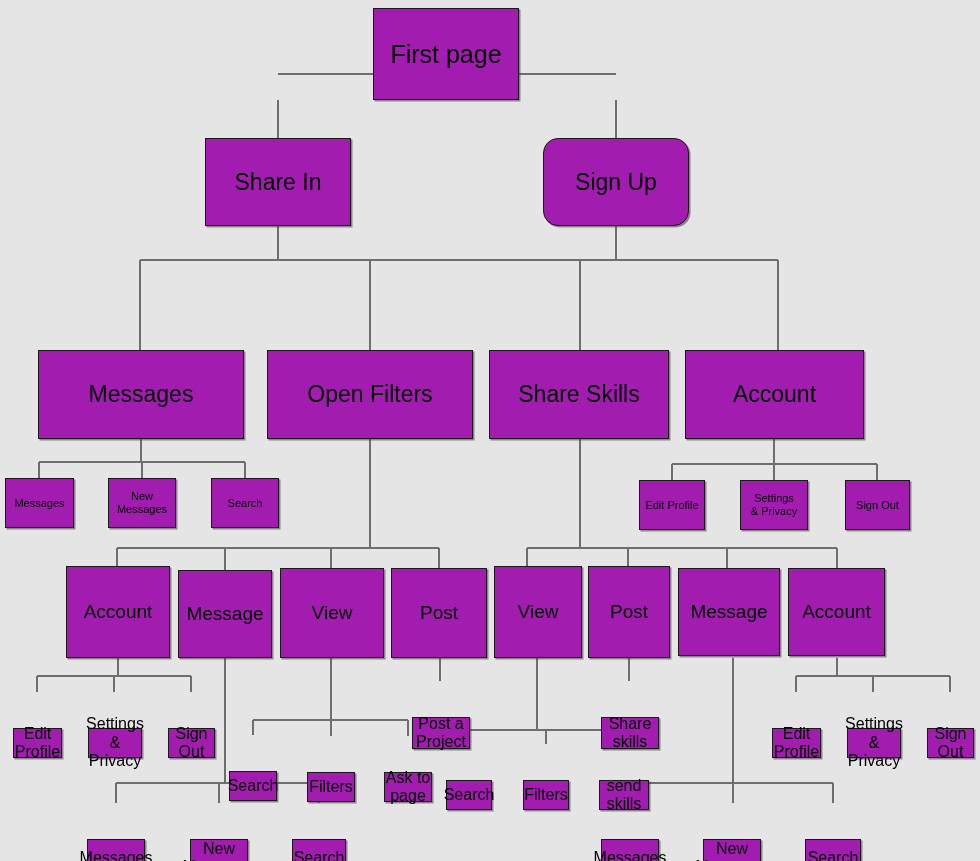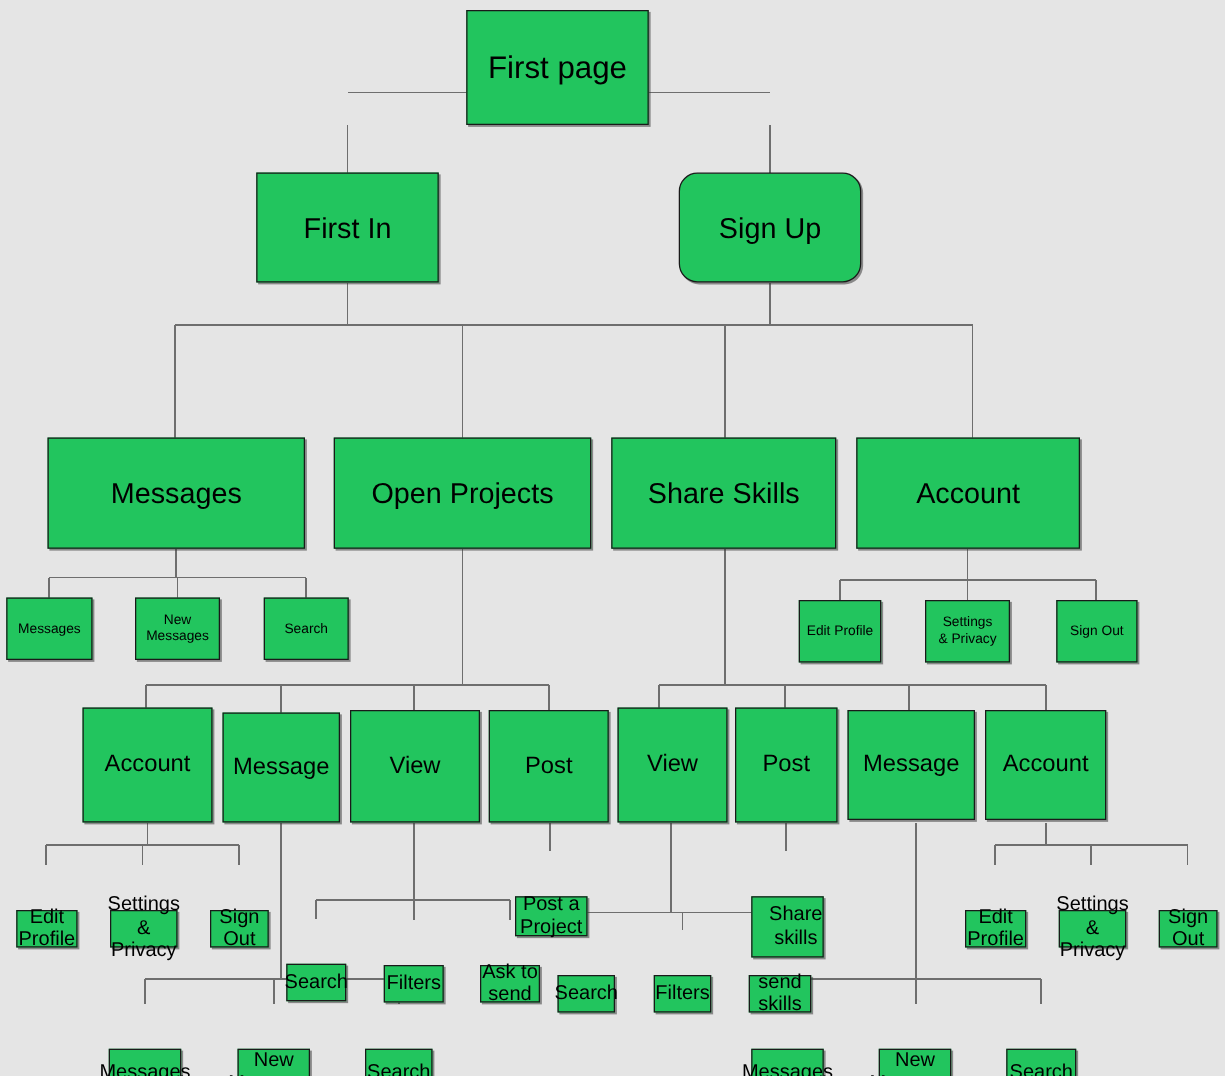--- a/index.html
+++ b/index.html
@@ -23,21 +23,21 @@
     position: absolute;
     left: 0;
     top: 0;
     width: 980px;
     height: 861px;
     pointer-events: none;
   }
   .node {
     position: absolute;
     box-sizing: border-box;
-    background: #22c55e;
+    background: #a21caf;
     border: 1.6px solid #1a1a1a;
     box-shadow: 1.5px 1.5px 0 rgba(60,60,60,0.55);
     display: flex;
     align-items: center;
     justify-content: center;
     text-align: center;
     color: #000000;
     line-height: 1.15;
     white-space: pre-line;
     z-index: 2;
@@ -112,24 +112,24 @@
       <path d="M116 783 L319 783" stroke="#6e6e6e" stroke-width="1.4" fill="none" shape-rendering="crispEdges"></path>
       <path d="M116 783 L116 803" stroke="#6e6e6e" stroke-width="1.4" fill="none" shape-rendering="crispEdges"></path>
       <path d="M219 783 L219 803" stroke="#6e6e6e" stroke-width="1.4" fill="none" shape-rendering="crispEdges"></path>
       <path d="M319 783 L319 803" stroke="#6e6e6e" stroke-width="1.4" fill="none" shape-rendering="crispEdges"></path>
       <path d="M630 783 L833 783" stroke="#6e6e6e" stroke-width="1.4" fill="none" shape-rendering="crispEdges"></path>
       <path d="M630 783 L630 803" stroke="#6e6e6e" stroke-width="1.4" fill="none" shape-rendering="crispEdges"></path>
       <path d="M733 783 L733 803" stroke="#6e6e6e" stroke-width="1.4" fill="none" shape-rendering="crispEdges"></path>
       <path d="M833 783 L833 803" stroke="#6e6e6e" stroke-width="1.4" fill="none" shape-rendering="crispEdges"></path>
     </svg>
 <div class="node sz-xl" style="left: 373px; top: 8px; width: 146px; height: 92px;"><span>First page</span></div>
-    <div class="node sz-lg" style="left: 205px; top: 138px; width: 146px; height: 88px;"><span>First In</span></div>
+    <div class="node sz-lg" style="left: 205px; top: 138px; width: 146px; height: 88px;"><span>Share In</span></div>
     <div class="node sz-lg" style="left: 543px; top: 138px; width: 146px; height: 88px; border-radius: 15px;"><span>Sign Up</span></div>
     <div class="node sz-lg" style="left: 38px; top: 350px; width: 206px; height: 89px;"><span>Messages</span></div>
-    <div class="node sz-lg" style="left: 267px; top: 350px; width: 206px; height: 89px;"><span>Open Projects</span></div>
+    <div class="node sz-lg" style="left: 267px; top: 350px; width: 206px; height: 89px;"><span>Open Filters</span></div>
     <div class="node sz-lg" style="left: 489px; top: 350px; width: 180px; height: 89px;"><span>Share Skills</span></div>
     <div class="node sz-lg" style="left: 685px; top: 350px; width: 179px; height: 89px;"><span>Account</span></div>
     <div class="node sz-sm" style="left: 5px; top: 478px; width: 69px; height: 50px;"><span>Messages</span></div>
     <div class="node sz-sm" style="left: 108px; top: 478px; width: 68px; height: 50px;"><span>New
 Messages</span></div>
     <div class="node sz-sm" style="left: 211px; top: 478px; width: 68px; height: 50px;"><span>Search</span></div>
     <div class="node sz-sm" style="left: 639px; top: 480px; width: 66px; height: 50px;"><span>Edit Profile</span></div>
     <div class="node sz-sm" style="left: 740px; top: 480px; width: 68px; height: 50px;"><span>Settings
 &amp; Privacy</span></div>
     <div class="node sz-sm" style="left: 845px; top: 480px; width: 65px; height: 50px;"><span>Sign Out</span></div>
@@ -140,25 +140,25 @@
     <div class="node sz-md" style="left: 494px; top: 566px; width: 88px; height: 92px;"><span>View</span></div>
     <div class="node sz-md" style="left: 588px; top: 566px; width: 82px; height: 92px;"><span>Post</span></div>
     <div class="node sz-md" style="left: 678px; top: 568px; width: 102px; height: 88px;"><span>Message</span></div>
     <div class="node sz-md" style="left: 788px; top: 568px; width: 97px; height: 88px;"><span>Account</span></div>
     <div class="node sz-xs" style="left: 13px; top: 692px; width: 49px; height: 30px;"><span>Edit Profile</span></div>
     <div class="node sz-xs" style="left: 88px; top: 692px; width: 54px; height: 30px;"><span>Settings
 &amp; Privacy</span></div>
     <div class="node sz-xs" style="left: 168px; top: 692px; width: 47px; height: 30px;"><span>Sign Out</span></div>
     <div class="node sz-xs" style="left: 412px; top: 681px; width: 58px; height: 32px;"><span>Post a
 Project</span></div>
-    <div class="node sz-xs" style="left: 601px; top: 681px; width: 58px; height: 49px; justify-content: flex-end;"><span>Share
+    <div class="node sz-xs" style="left: 601px; top: 681px; width: 58px; height: 32px;"><span>Share
 skills</span></div>
     <div class="node sz-xs" style="left: 229px; top: 735px; width: 48px; height: 30px;"><span>Search</span></div>
     <div class="node sz-xs" style="left: 307px; top: 736px; width: 48px; height: 30px;"><span>Filters</span></div>
-    <div class="node sz-xs" style="left: 384px; top: 736px; width: 48px; height: 30px;"><span>Ask to send</span></div>
+    <div class="node sz-xs" style="left: 384px; top: 736px; width: 48px; height: 30px;"><span>Ask to page</span></div>
     <div class="node sz-xs" style="left: 446px; top: 744px; width: 46px; height: 30px;"><span>Search</span></div>
     <div class="node sz-xs" style="left: 523px; top: 744px; width: 46px; height: 30px;"><span>Filters</span></div>
     <div class="node sz-xs" style="left: 599px; top: 744px; width: 50px; height: 30px;"><span>send
 skills</span></div>
     <div class="node sz-xs" style="left: 772px; top: 692px; width: 49px; height: 30px;"><span>Edit Profile</span></div>
     <div class="node sz-xs" style="left: 847px; top: 692px; width: 54px; height: 30px;"><span>Settings
 &amp; Privacy</span></div>
     <div class="node sz-xs" style="left: 927px; top: 692px; width: 47px; height: 30px;"><span>Sign Out</span></div>
     <div class="node sz-xs" style="left: 87px; top: 803px; width: 58px; height: 38px;"><span>Messages</span></div>
     <div class="node sz-xs" style="left: 190px; top: 803px; width: 58px; height: 38px;"><span>New

